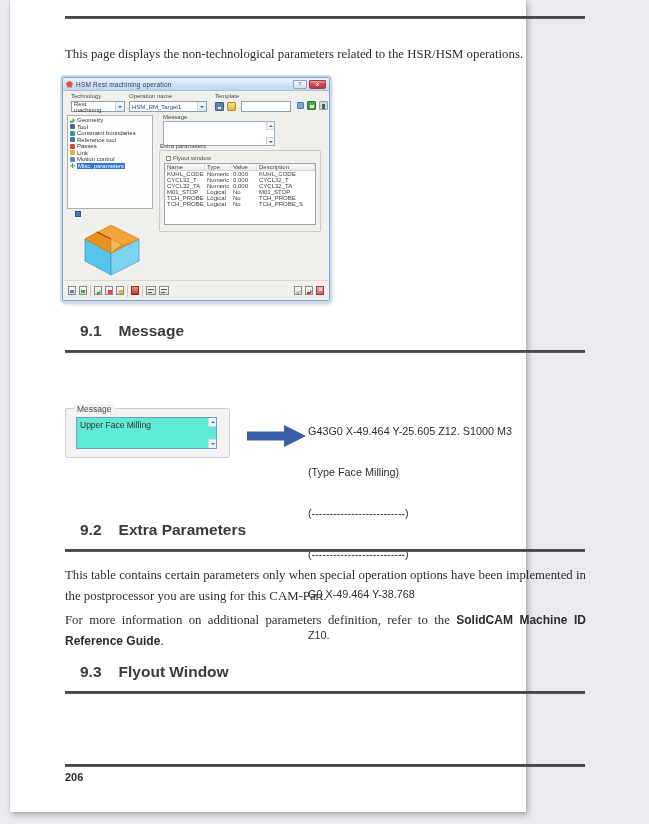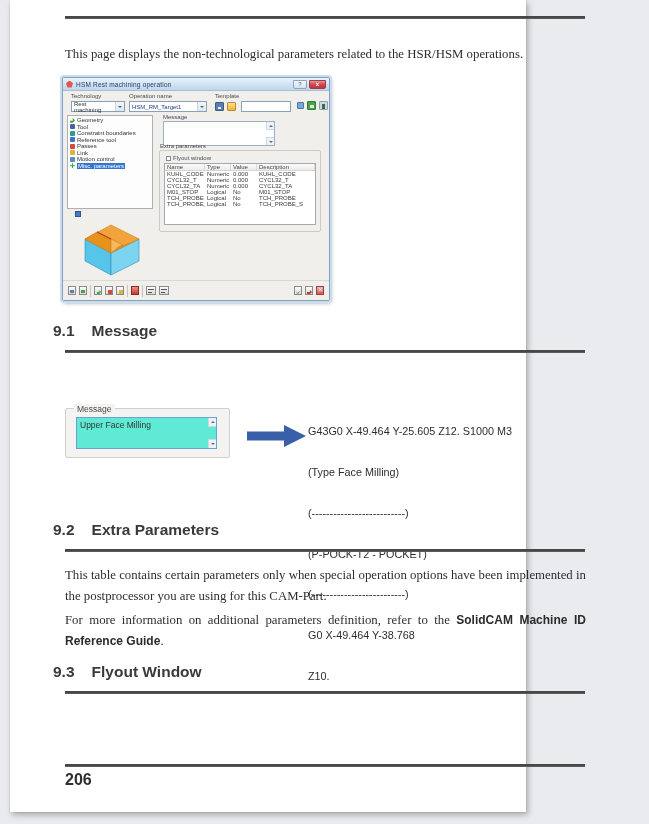--- a/index.html
+++ b/index.html
@@ -9,26 +9,26 @@
   .page { position:absolute; left:10px; top:0; width:516px; height:812px; background:#ffffff;
           box-shadow:2px 3px 6px rgba(0,0,0,0.28), 0 0 1px rgba(0,0,0,0.25); }
 
   .rule-double { position:absolute; left:55px; width:520px; height:3px;
                  border-top:2px solid #474747; border-bottom:1px solid #5a5a5a; }
 
   .body-text { position:absolute; left:55px; width:521px; font-size:12.8px; line-height:21px; color:#2e2e2e; }
   .justify { text-align:justify; }
   .bold-sans { font-family:"Liberation Sans", sans-serif; font-weight:bold; font-size:12px; color:#2b2b2b; }
 
-  .section-heading { position:absolute; left:43px; font-family:"Liberation Sans", sans-serif;
+  .section-heading { position:absolute; left:70px; font-family:"Liberation Sans", sans-serif;
                      font-weight:bold; font-size:15.5px; color:#3a3a3a; }
   .section-heading .num { margin-right:17px; }
 
   .page-number { position:absolute; left:55px; font-family:"Liberation Sans", sans-serif;
-                 font-weight:bold; font-size:16px; color:#2e2e2e; }
+                 font-weight:bold; font-size:11px; color:#2e2e2e; }
 
   
   .mini-dialog { position:absolute; left:52px; top:77px; width:268px; height:224px;
                  font-family:"Liberation Sans", sans-serif; background:#f0efec;
                  border:1px solid #82a1c1; box-shadow:0 0 0 2px #cadcee, 1px 2px 4px rgba(0,0,0,.35);
                  border-radius:2px; }
   .md-titlebar { position:absolute; left:0; top:0; right:0; height:13px;
                  background:linear-gradient(#eaf2fb,#cfe1f3 60%,#c0d6ec);
                  border-bottom:1px solid #a9bed4; display:flex; align-items:center; }
   .md-app-icon { width:7px; height:7px; margin:0 3px 0 3px; background:#e2574c;
@@ -315,21 +315,20 @@
       <span class="scroll-arrow down"></span>
     </div>
   </div>
   <svg class="fig-arrow" width="60" height="24" viewBox="0 0 60 24">
     <polygon points="0,7.5 37,7.5 37,1 59,12 37,23 37,16.5 0,16.5" fill="#3a5fa9"></polygon>
   </svg>
   <div class="fig-gcode">
     <div>G43G0 X-49.464 Y-25.605 Z12. S1000 M3</div>
     <div>(Type Face Milling)</div>
     <div>(--------------------------)</div>
-    <div>(P-POCK-T2 - POCKET)</div>
     <div>(--------------------------)</div>
     <div>G0 X-49.464 Y-38.768</div>
     <div>Z10.</div>
   </div>
 
   <h2 class="section-heading" style="top:521px">
     <span class="num">9.2</span><span>Extra Parameters</span>
   </h2>
   <div class="rule-double" style="top:549px"></div>
   <p class="body-text justify" style="top:565px">This table contains certain parameters  only when special operation options have been implemented in the postprocessor you are using for this CAM-Part.</p>

